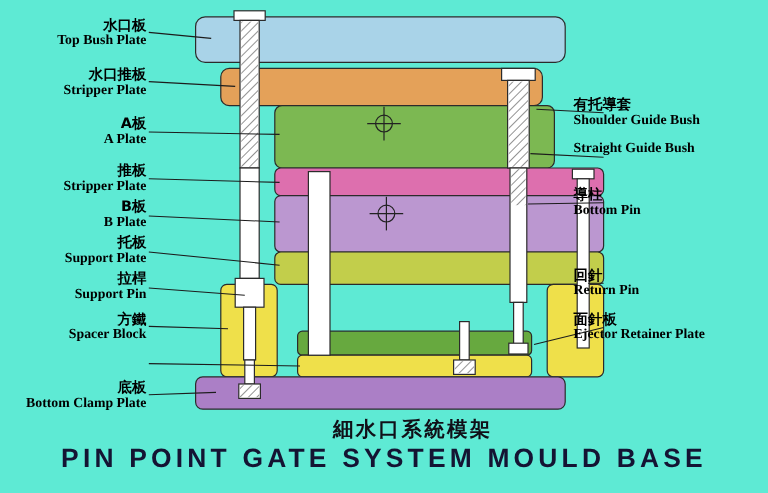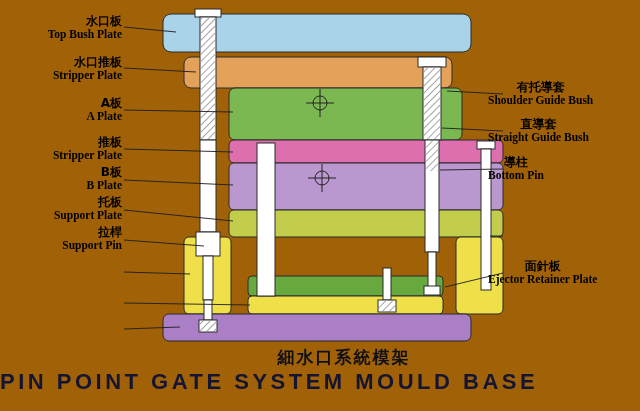--- a/index.html
+++ b/index.html
@@ -1,39 +1,39 @@
 <!DOCTYPE html>
 <html><head>
 <meta charset="utf-8">
 <style>
   * { margin:0; padding:0; box-sizing:border-box; }
   body { font-family:"Liberation Serif", serif; }
   .canvas {
     position:relative; width:640px; height:411px;
-    background:#a16207; overflow:hidden;
+    background:#5eead4; overflow:hidden;
   }
   svg.scene { position:absolute; left:0; top:0; }
   .lbl { position:absolute; line-height:13px; }
   .lbl .zh {
     display:block; font-family:"DejaVu Sans", sans-serif;
     font-weight:bold; font-size:12px; color:#000;
   }
   .lbl .en {
     display:block; font-family:"Liberation Serif", serif;
     font-weight:bold; font-size:11.5px; color:#000;
   }
   .lbl.left  { right:518px; text-align:right; }
-  .lbl.right { left:488px;  text-align:center; }
+  .lbl.right { left:478px;  text-align:left; }
   .title-zh {
     position:absolute; left:0; right:0; top:346px; text-align:center;
     font-family:"DejaVu Sans", sans-serif; font-weight:bold;
     font-size:17px; letter-spacing:2px; color:#101018;padding-left:48px;
   }
   .title-en {
-    position:absolute; left:0; right:0; top:369px; 
+    position:absolute; left:0; right:0; top:369px; text-align:center;
     font-family:"Liberation Sans", sans-serif; font-weight:bold;
     font-size:22px; letter-spacing:3.5px; color:#141433;
   }
 </style>
 </head>
 <body>
 
 <div class="canvas">
 
   <svg class="scene" width="640" height="411" viewBox="0 0 640 411">
@@ -143,32 +143,43 @@
     <span class="en">B Plate</span>
   </div>
   <div class="lbl left" style="top:196px">
     <span class="zh">托板</span>
     <span class="en">Support Plate</span>
   </div>
   <div class="lbl left" style="top:226px">
     <span class="zh">拉桿</span>
     <span class="en">Support Pin</span>
   </div>
+  <div class="lbl left" style="top:260px">
+    <span class="zh">方鐵</span>
+    <span class="en">Spacer Block</span>
+  </div>
+  <div class="lbl left" style="top:317px">
+    <span class="zh">底板</span>
+    <span class="en">Bottom Clamp Plate</span>
+  </div>
 
   <div class="lbl right" style="top:81px">
     <span class="zh">有托導套</span>
     <span class="en">Shoulder Guide Bush</span>
   </div>
   <div class="lbl right" style="top:118px">
-    <span class="zh">直導套</span>
     <span class="en">Straight Guide Bush</span>
   </div>
   <div class="lbl right" style="top:156px">
     <span class="zh">導柱</span>
     <span class="en">Bottom Pin</span>
+  </div>
+  <div class="lbl right" style="top:223px">
+    <span class="zh">回針</span>
+    <span class="en">Return Pin</span>
   </div>
   <div class="lbl right" style="top:260px">
     <span class="zh">面針板</span>
     <span class="en">Ejector Retainer Plate</span>
   </div>
 
   <div class="title-zh">細水口系統模架</div>
   <div class="title-en">PIN POINT GATE SYSTEM MOULD BASE</div>
 
 </div>

